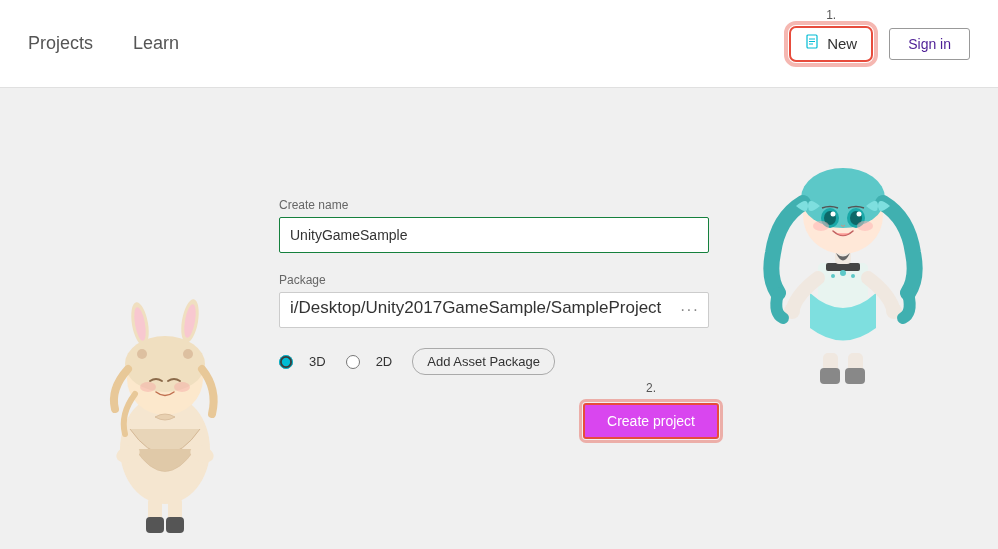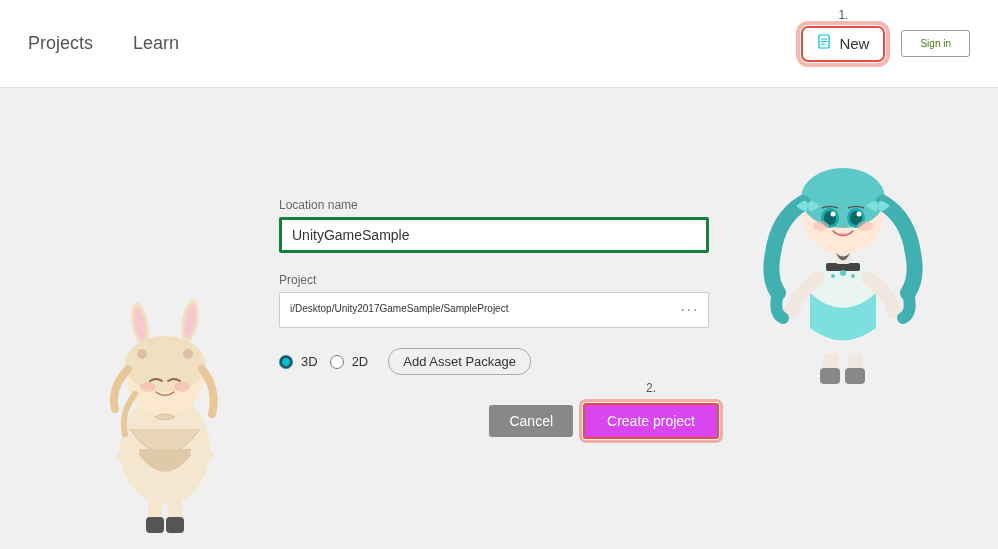--- a/index.html
+++ b/index.html
@@ -74,22 +74,22 @@
     }
     .btn-open .open-icon {
       color: #777;
       font-size: 16px;
     }
     .btn-signin {
       background: none;
       border: 1px solid #999;
       border-radius: 3px;
       padding: 7px 18px;
-      font-size: 10px;
-      color: #4d7c0f;
+      font-size: 14px;
+      color: #4c1d95;
       cursor: pointer;
     }
 
     
     .main {
       background: #f0f0f0;
       height: calc(549px - 88px);
       position: relative;
       display: flex;
       align-items: center;
@@ -107,35 +107,35 @@
     }
     .field-label {
       font-size: 12px;
       color: #666;
       margin-bottom: 5px;
       display: block;
     }
     .field-input {
       width: 430px;
       height: 36px;
-      border: 3px solid #15803d;
+      border: 1px solid #15803d;
       border-radius: 2px;
       padding: 0 10px;
       font-size: 14px;
       color: #333;
       background: #fff;
       outline: none;
     }
     .field-input-location {
       width: 430px;
       height: 36px;
       border: 1px solid #ccc;
       border-radius: 2px;
       padding: 0 36px 4px 10px;
-      font-size: 10px;
+      font-size: 17px;
       color: #333;
       background: #fff;
       outline: none;
       position: relative;
     }
     .location-wrapper {
       position: relative;
       width: 430px;
     }
     .location-dots {
@@ -153,21 +153,21 @@
     .options-row {
       display: flex;
       align-items: center;
       gap: 16px;
       margin-bottom: 28px;
       margin-top: 4px;
     }
     .radio-group {
       display: flex;
       align-items: center;
-      gap: 8px;
+      gap: 16px;
     }
     .radio-3d {
       width: 14px;
       height: 14px;
       accent-color: #00bcd4;
       cursor: pointer;
     }
     .radio-label {
       font-size: 13px;
       color: #333;
@@ -399,41 +399,40 @@
       <path d="M88 155 Q95 162 102 155 Q95 170 88 155" fill="#666"></path>
 
       <circle cx="95" cy="175" r="3" fill="#5cc8c8"></circle>
       <circle cx="85" cy="178" r="2" fill="#5cc8c8"></circle>
       <circle cx="105" cy="178" r="2" fill="#5cc8c8"></circle>
     </svg>
   </div>
 
   <div class="form-panel">
     <div class="field-group">
-      <label class="field-label">Location name</label>
+      <label class="field-label">Create name</label>
       <input type="text" class="field-input" value="UnityGameSample" style="">
     </div>
     <div class="field-group">
-      <label class="field-label">Project</label>
+      <label class="field-label">Package</label>
       <div class="location-wrapper">
         <input type="text" class="field-input-location" value="i/Desktop/Unity2017GameSample/SampleProject" style="">
         <span class="location-dots">···</span>
       </div>
     </div>
     <div class="options-row">
       <div class="radio-group">
         <input type="radio" name="dimension" class="radio-3d" id="r3d" checked="" style="accent-color: rgb(0, 188, 212);">
         <label for="r3d" class="radio-label">3D</label>
         <input type="radio" name="dimension" class="radio-2d" id="r2d" style="">
         <label for="r2d" class="radio-label">2D</label>
       </div>
       <button class="btn-asset">Add Asset Package</button>
     </div>
     <div class="action-row">
-      <button class="btn-cancel">Cancel</button>
       <div class="create-btn-wrapper">
         <span class="step2-label-top">2.</span>
         <button class="btn-create">Create project</button>
       </div>
     </div>
   </div>
 
 </div>
 
 </body></html>

